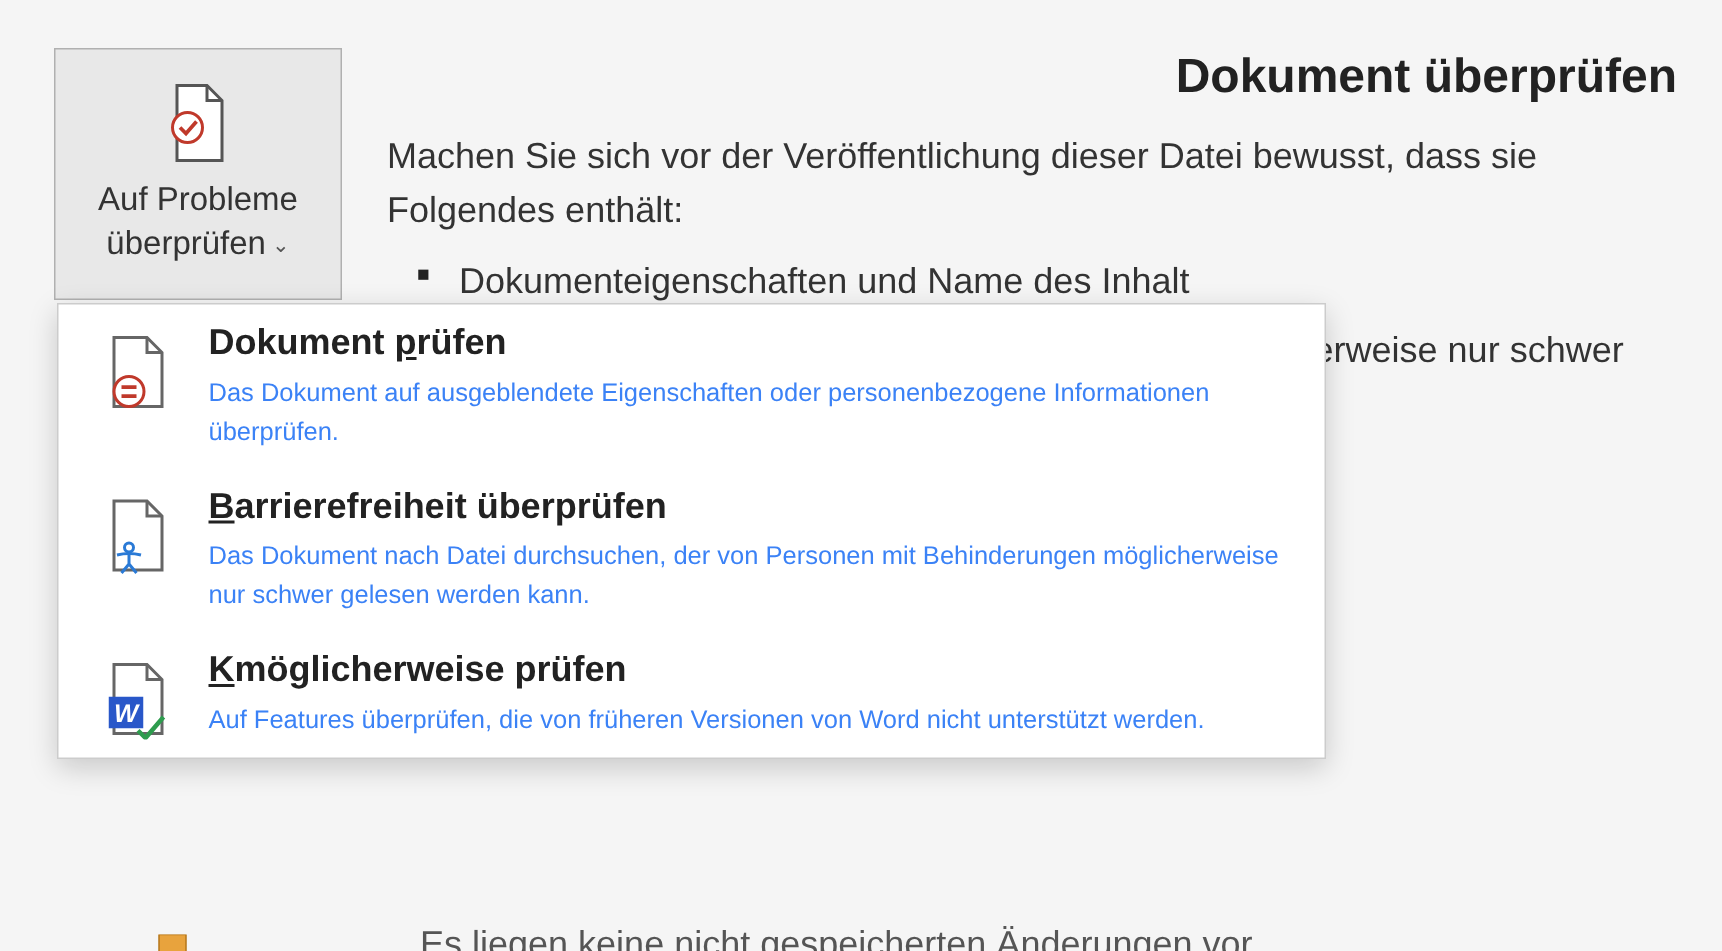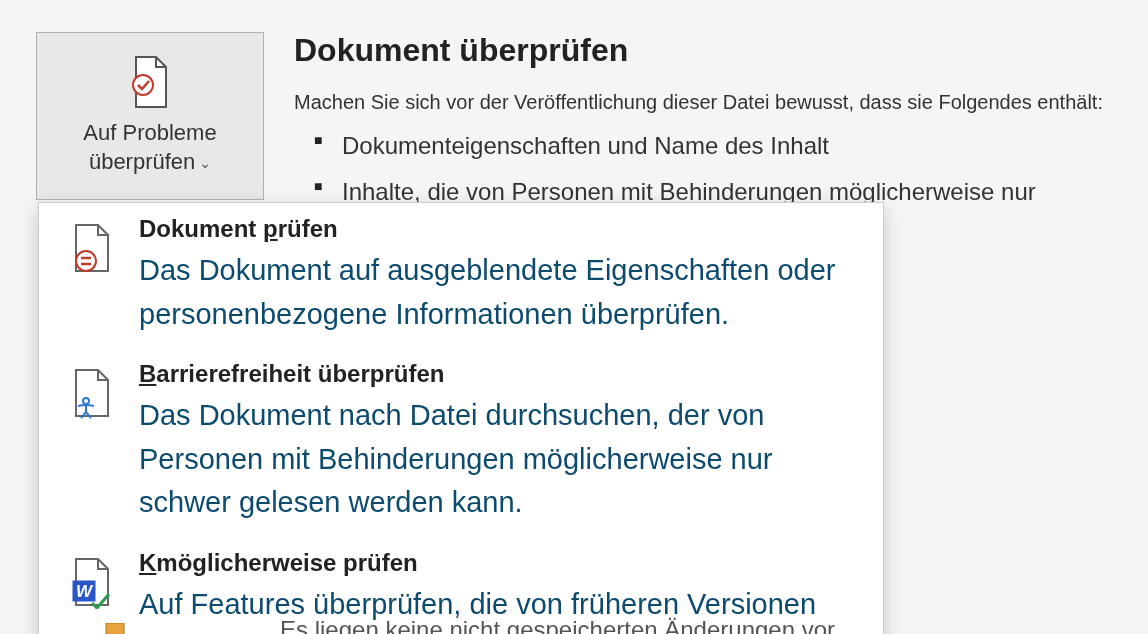--- a/index.html
+++ b/index.html
@@ -15,21 +15,21 @@
   }
   .container {
     display: flex;
     align-items: flex-start;
     padding: 32px 30px 0 36px;
     gap: 30px;
   }
   .check-button {
     border: 1px solid #b0b0b0;
     background: #e8e8e8;
-    width: 228px;
+    width: 192px;
     height: 168px;
     display: flex;
     flex-direction: column;
     align-items: center;
     justify-content: center;
     gap: 8px;
     cursor: pointer;
     padding: 10px 6px;
   }
   .check-button .icon {
@@ -53,23 +53,24 @@
     vertical-align: middle;
   }
   .main-col {
     flex: 1;
   }
   .main-title {
     font-size: 32px;
     font-weight: 600;
     color: #222;
     margin: 0 0 18px 0;
+    text-align: right;
   }
   .main-desc {
-    font-size: 20px;
+    font-size: 24px;
     color: #333;
     margin: 0 0 10px 0;
     line-height: 1.5;
   }
   .bullets {
     list-style: none;
     padding-left: 20px;
     margin: 10px 0 0 0;
   }
   .bullets li {
@@ -121,22 +122,22 @@
   .menu-title {
     font-size: 24px;
     font-weight: 700;
     color: #222;
     margin-bottom: 6px;
   }
   .menu-title .ul {
     text-decoration: underline;
   }
   .menu-desc {
-    font-size: 29px;
-    color: #0c4a6e;
+    font-size: 17px;
+    color: #3b82f6;
     line-height: 1.5;
   }
 
   
   .below-hint {
     position: absolute;
     top: 616px;
     left: 100px;
     display: flex;
     align-items: center;

